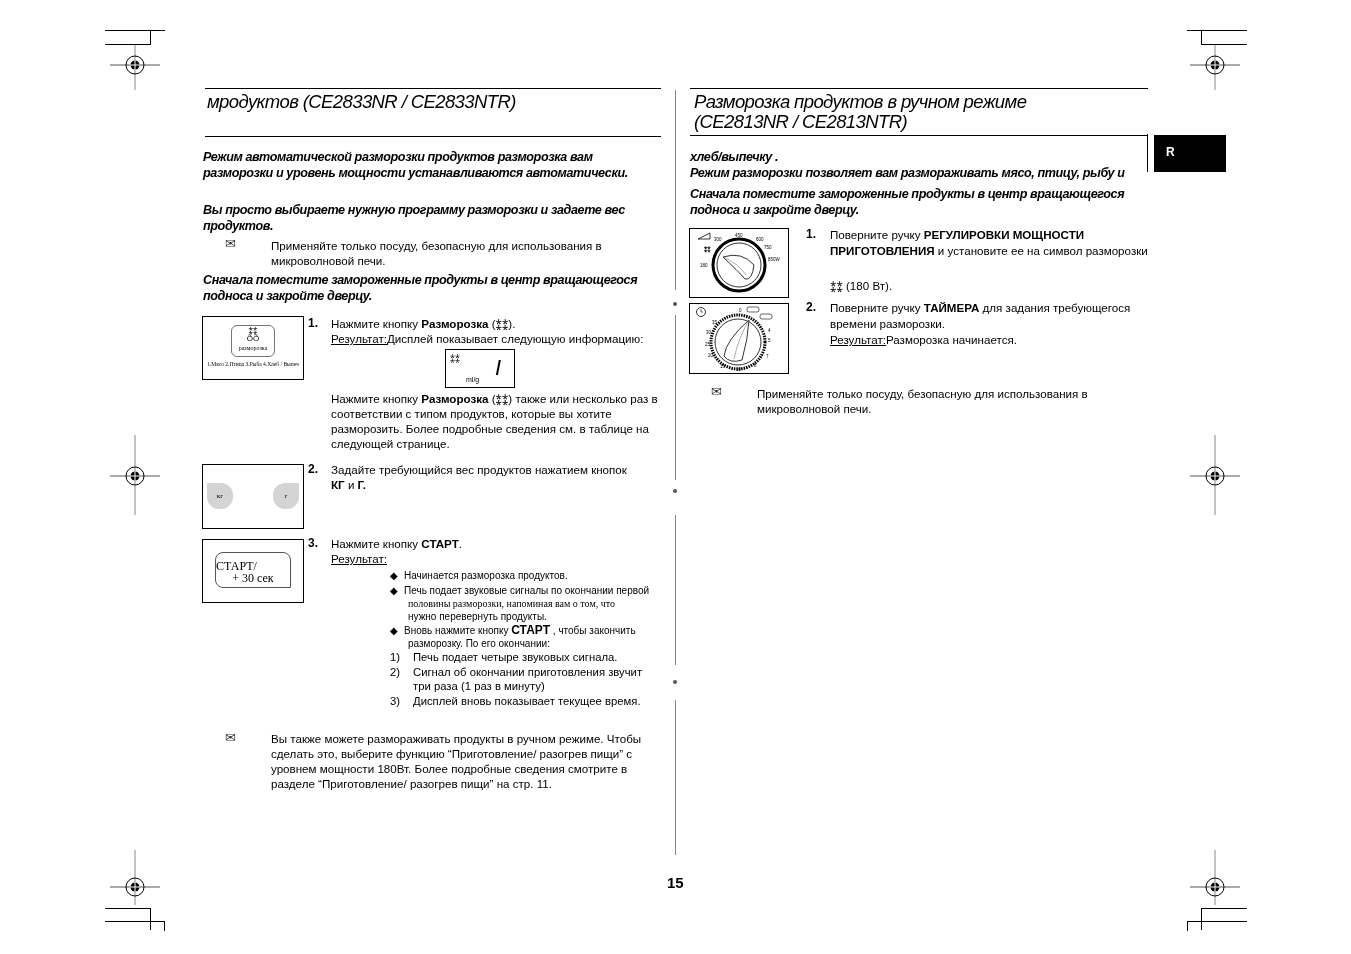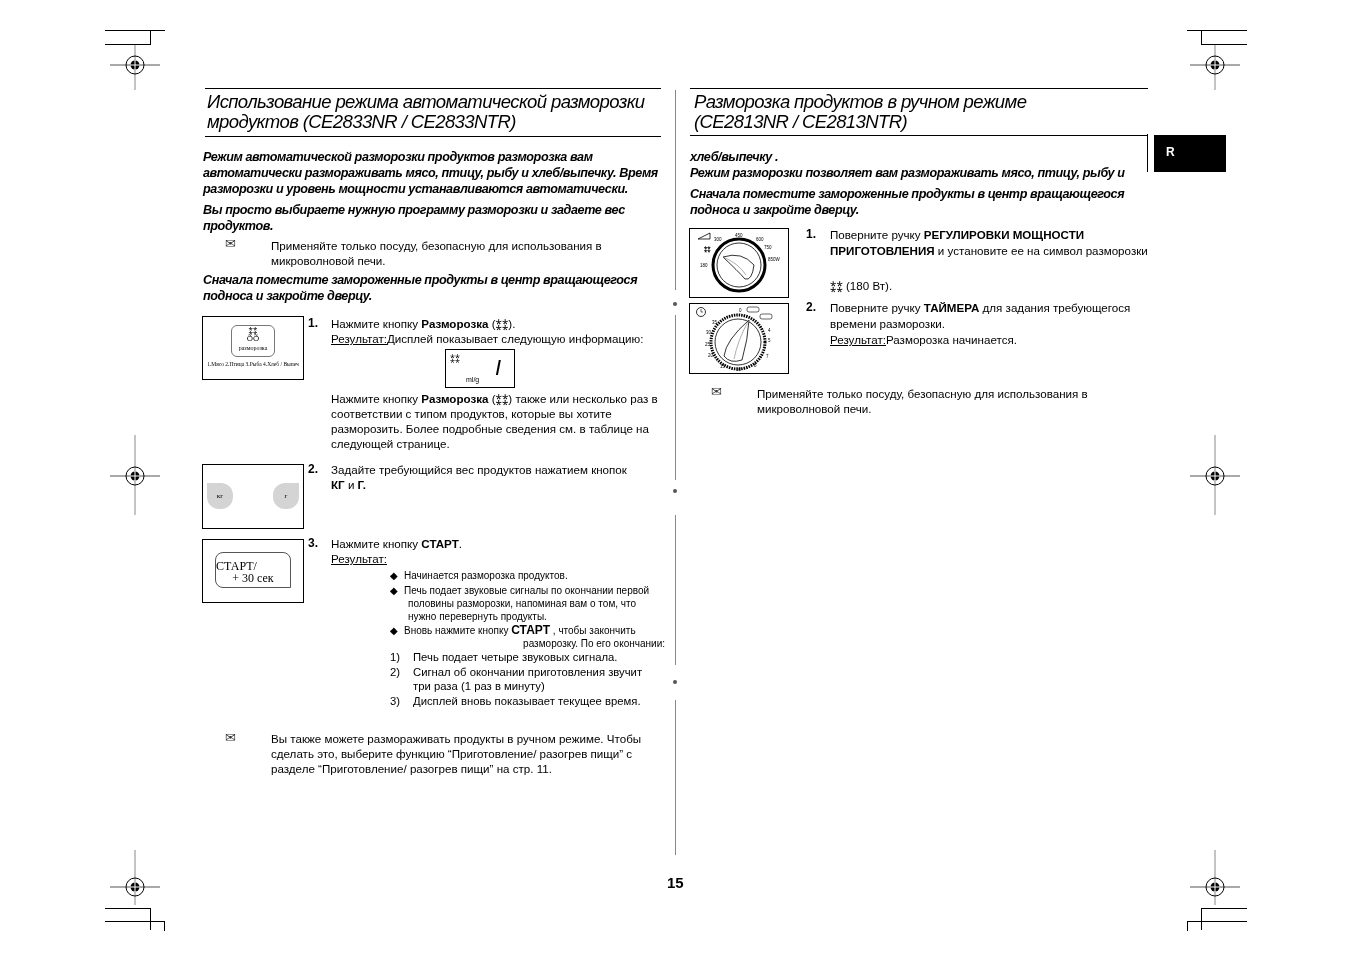--- a/index.html
+++ b/index.html
@@ -95,28 +95,26 @@
 <div class="gray-v" style="left:675px;top:90px;height:200px;"></div>
 <div class="gray-v" style="left:675px;top:315px;height:165px;"></div>
 <div class="gray-v" style="left:675px;top:515px;height:150px;"></div>
 <div class="gray-v" style="left:675px;top:700px;height:155px;"></div>
 <div class="dot" style="left:673px;top:302px;"></div>
 <div class="dot" style="left:673px;top:489px;"></div>
 <div class="dot" style="left:673px;top:680px;"></div>
 
 <div class="hline" style="left:205px;top:88px;width:456px;"></div>
 <div class="title" style="left:207px;top:92px;">
-  <div>Использование режима автоматической разморозки</div>
   <div>мродуктов (CE2833NR / CE2833NTR)</div>
 </div>
 <div class="hline" style="left:205px;top:136px;width:456px;"></div>
 
 <div class="lead" style="left:203px;top:149px;">
   <div>Режим автоматической разморозки продуктов разморозка вам</div>
-  <div>автоматически размораживать мясо, птицу, рыбу и хлеб/выпечку. Время</div>
   <div>разморозки и уровень мощности устанавливаются автоматически.</div>
 </div>
 <div class="lead" style="left:203px;top:202px;">
   <div>Вы просто выбираете нужную программу разморозки и задаете вес</div>
   <div>продуктов.</div>
 </div>
 
 <div class="note-icon" style="left:225px;top:237px;">✉</div>
 <div class="body" style="left:271px;top:238px;">
   <div>Применяйте только посуду, безопасную для использования в</div>
@@ -175,39 +173,40 @@
   <div><span>Нажмите кнопку </span><b>СТАРТ</b><span>.</span></div>
   <div><span class="u">Результат:</span></div>
 </div>
 
 <div class="small" style="left:390px;top:569px;width:275px;">
   <div style="margin-bottom:2px;">
     <span class="diamond">◆</span><span>Начинается разморозка продуктов.</span>
   </div>
   <div style="margin-bottom:1px;">
     <span class="diamond">◆</span><span>Печь подает звуковые сигналы по окончании первой</span>
-    <div style="padding-left:18px;">половины разморозки, напоминая вам о том, что</div>
+    <div style="padding-left:18px;font-family:Liberation Serif, serif;">половины разморозки, напоминая вам о том, что</div>
     <div style="padding-left:18px;">нужно перевернуть продукты.</div>
   </div>
   <div>
     <span class="diamond">◆</span><span>Вновь нажмите кнопку </span><b style="font-size:12px;">СТАРТ</b><span> , чтобы закончить</span>
-    <div style="padding-left:18px;text-align:right;">разморозку. По его окончании:</div>
+    <div style="padding-left:18px;">разморозку. По его окончании:</div>
   </div>
 </div>
 <div class="body" style="left:390px;top:650px;font-size:11.3px;line-height:14.5px;">
   <div><span style="display:inline-block;width:23px;">1)</span><span>Печь подает четыре звуковых сигнала.</span></div>
   <div><span style="display:inline-block;width:23px;">2)</span><span>Сигнал об окончании приготовления звучит</span>
     <div style="padding-left:23px;">три раза (1 раз в минуту)</div></div>
   <div><span style="display:inline-block;width:23px;">3)</span><span>Дисплей вновь показывает текущее время.</span></div>
 </div>
 
 <div class="note-icon" style="left:225px;top:731px;">✉</div>
 <div class="body" style="left:271px;top:731px;">
   <div>Вы также можете размораживать продукты в ручном режиме. Чтобы</div>
   <div>сделать это, выберите функцию “Приготовление/ разогрев пищи” с</div>
+  <div>уровнем мощности 180Вт. Более подробные сведения смотрите в</div>
   <div>разделе “Приготовление/ разогрев пищи” на стр. 11.</div>
 </div>
 
 <div class="abs" style="left:667px;top:874px;font-weight:bold;font-size:15px;">15</div>
 
 <div class="hline" style="left:690px;top:88px;width:458px;"></div>
 <div class="title" style="left:694px;top:92px;">
   <div>Разморозка продуктов в ручном режиме</div>
   <div>(CE2813NR / CE2813NTR)</div>
 </div>

